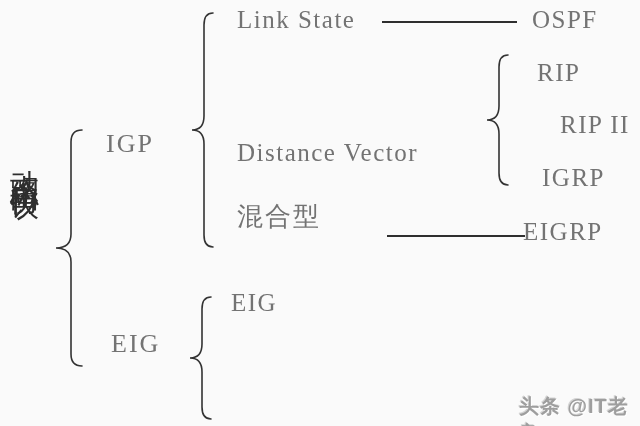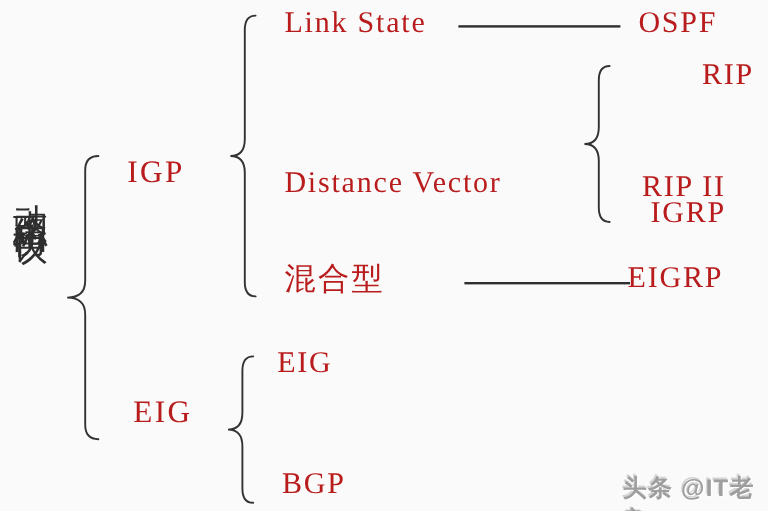--- a/index.html
+++ b/index.html
@@ -10,21 +10,21 @@
     overflow:hidden;
     font-family:"Liberation Serif","DejaVu Serif",serif;
     color:#2e2e2e;
   }
   .lbl{
     position:absolute;
     white-space:nowrap;
     font-size:25px;
     line-height:1.05;
     letter-spacing:1.5px;
-    color:#b91c1c;
+    color:#737373;
   }
   .lbl.cjk{font-size:26px;letter-spacing:2px;}
   .lbl.group{font-size:26px;letter-spacing:2px;}
   .vertical{
     position:absolute;
     writing-mode:vertical-rl;
     text-orientation:upright;
     font-size:29px;
     letter-spacing:4px;
     line-height:1.1;
@@ -67,37 +67,36 @@
   <div class="connector" style="left:382px;top:21px;width:135px;"></div>
 
   <div class="lbl" style="left:532px;top:7px;">OSPF</div>
 
   <div class="lbl" style="left:237px;top:113px;margin-top:27px;">Distance Vector</div>
 
   <svg class="brace" style="left:485px;top:54px;" width="25" height="132">
       <path d="M 23 1 Q 14 1 14 13 L 14 52 Q 14 66 2 66 Q 14 66 14 80 L 14 119 Q 14 131 23 131"></path>
     </svg>
 
-  <div class="lbl" style="left:537px;top:50px;margin-left:48px;">RIP</div>
+  <div class="lbl" style="left:537px;top:60px;">RIP</div>
 
-  <div class="lbl" style="left:535px;top:112px;margin-top:31px;">RIP II</div>
+  <div class="lbl" style="left:560px;top:112px;">RIP II</div>
 
   <div class="lbl" style="left:542px;top:165px;">IGRP</div>
 
-  <div class="lbl cjk" style="left:237px;top:219px;text-align:right;">混合型</div>
+  <div class="lbl cjk" style="left:237px;top:203px;text-align:right;">混合型</div>
 
   <div class="connector" style="left:387px;top:235px;width:138px;"></div>
 
   <div class="lbl" style="left:523px;top:219px;">EIGRP</div>
 
   <div class="lbl group" style="left:111px;top:330px;">EIG</div>
 
   <svg class="brace" style="left:188px;top:296px;" width="25" height="124">
       <path d="M 23 1 Q 14 1 14 13 L 14 48 Q 14 62 2 62 Q 14 62 14 76 L 14 111 Q 14 123 23 123"></path>
     </svg>
 
   <div class="lbl" style="left:231px;top:290px;">EIG</div>
 
-  <div class="lbl" style="left:235px;top:391px;">BGP</div>
 
   <div class="watermark" style="left:519px;top:393px;">头条 @IT老良</div>
 
 </div>
 
 </body></html>

